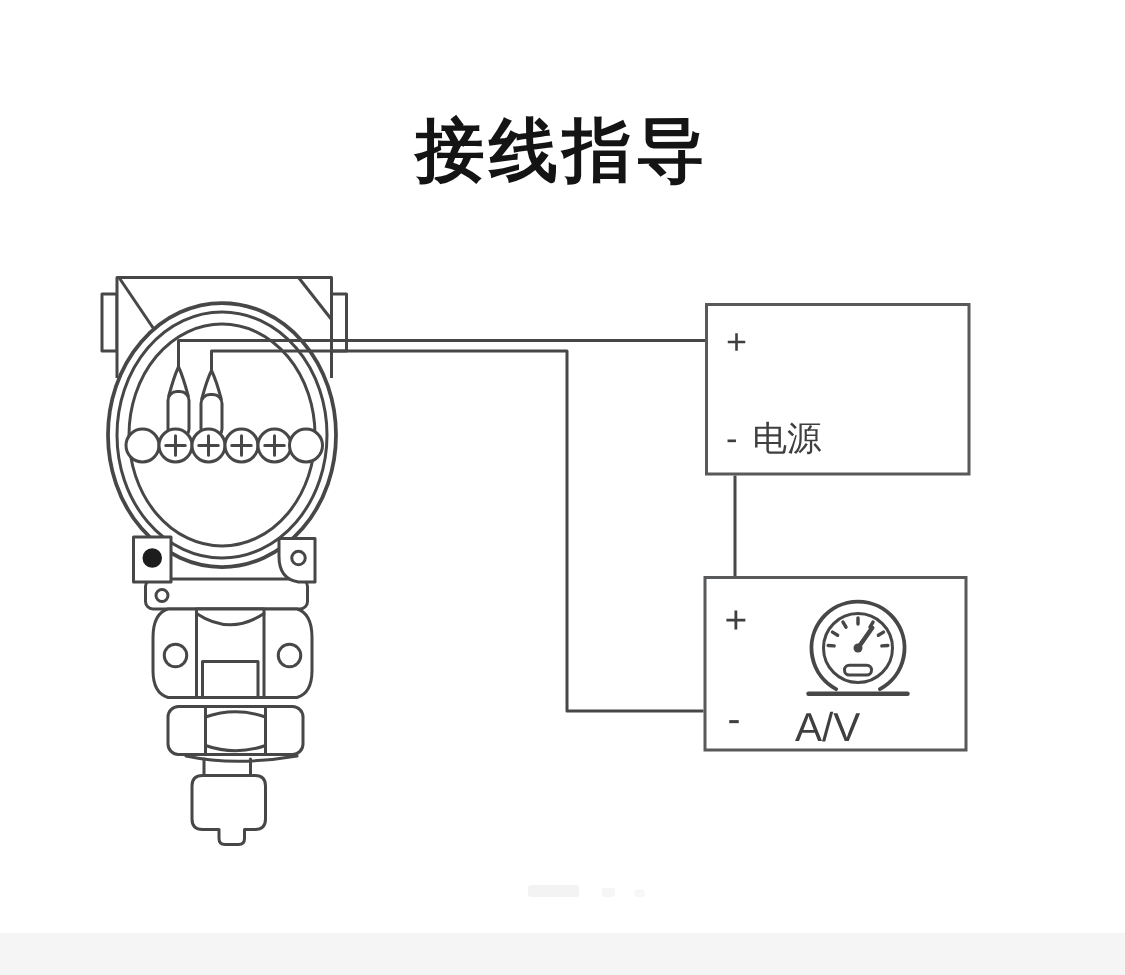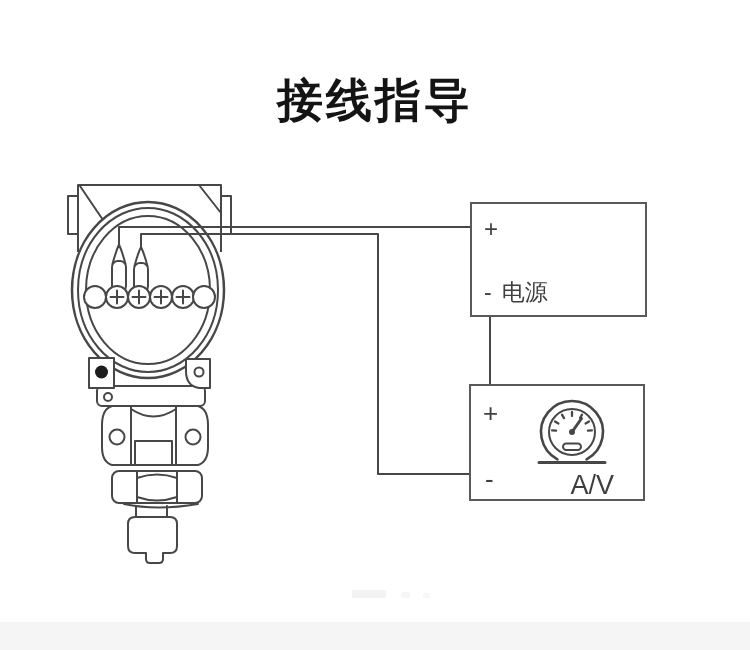--- a/index.html
+++ b/index.html
@@ -30,21 +30,21 @@
   .power-neg{left:12px;top:73px;font-size:23px;gap:10px;}
   .sign{font-weight:400;}
   .m-plus{position:absolute;left:12px;top:12px;font-size:26px;}
   .m-minus{position:absolute;left:14px;top:78px;font-size:26px;}
   .gauge{position:absolute;left:59px;top:4px;}
   .g-thick{stroke-width:2.6;}
   .tick{stroke-width:2.3;}
   .needle{stroke-width:3;}
   .base{stroke-width:3;}
   .av-label{
-    position:absolute;left:59px;top:84px;width:84px;text-align:right;
+    position:absolute;left:59px;top:84px;width:84px;text-align:left;
     font-size:27px;color:var(--text);
   }
   .footer-band{position:absolute;left:0;top:622px;width:750px;height:28px;background:var(--footer);}
   .smudge{position:absolute;background:#f3f3f3;border-radius:2px;}
 </style>
 </head>
 <body>
 
 <div class="canvas">
 

